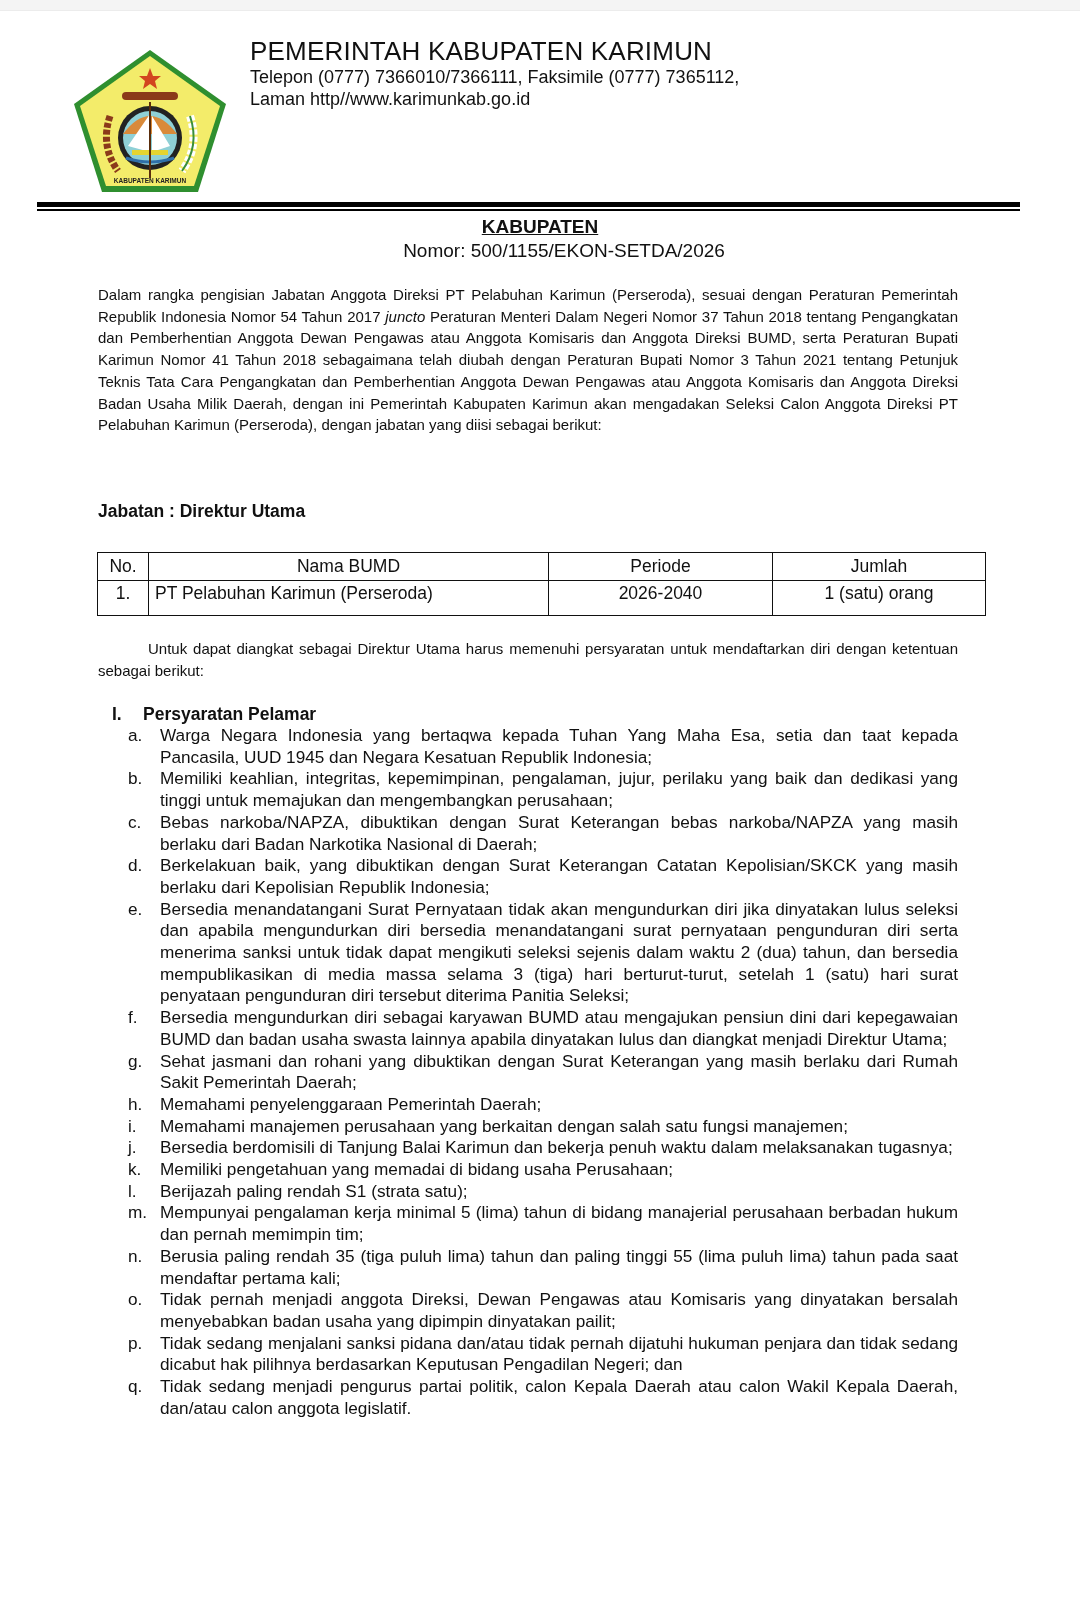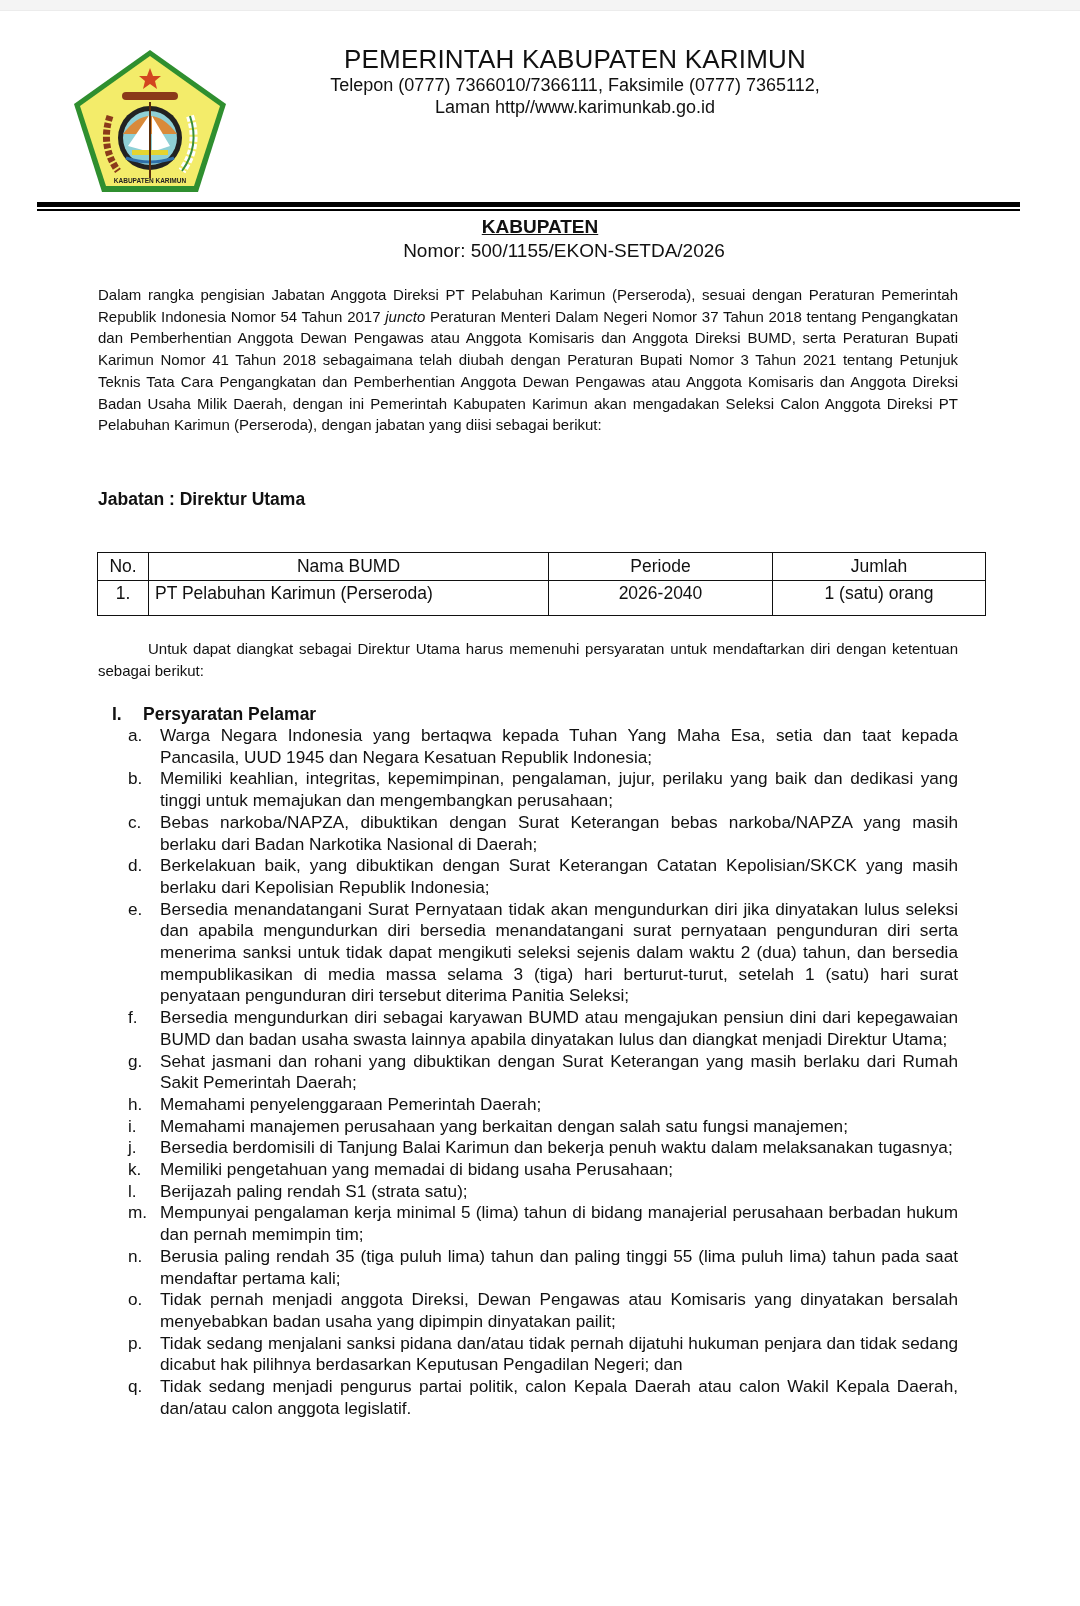--- a/index.html
+++ b/index.html
@@ -2,32 +2,32 @@
 <html><head>
 <meta charset="utf-8">
 <style>
   html, body { margin: 0; padding: 0; }
   body {
     width: 1080px; height: 1606px; background: #ffffff; position: relative;
     font-family: "Liberation Sans", sans-serif; color: #111; overflow: hidden;
   }
   .topbar { position: absolute; left: 0; top: 0; width: 1080px; height: 10px; background: #f4f4f4; border-bottom: 1px solid #ececec; }
   .logo { position: absolute; left: 70px; top: 46px; width: 160px; height: 150px; }
-  .kop { position: absolute; left: 250px; top: 44px; width: 650px; text-align: center; }
+  .kop { position: absolute; left: 250px; top: 36px; width: 650px; }
   .kop .gov { font-size: 26px; letter-spacing: 0.2px; line-height: 30px; }
   .kop .sek { font-size: 50px; font-weight: bold; line-height: 54px; letter-spacing: 0.5px; }
   .kop .addr { font-size: 18px; line-height: 22px; }
   .rule-thick { position: absolute; left: 37px; top: 202px; width: 983px; height: 5px; background: #000; }
   .rule-thin { position: absolute; left: 37px; top: 209px; width: 983px; height: 2px; background: #000; }
   .title { position: absolute; left: 0; width: 1080px; top: 215px; text-align: center; }
   .title .ann { font-size: 19px; font-weight: bold; text-decoration: underline; line-height: 24px; }
   .title .num { font-size: 19px; line-height: 24px; padding-left: 48px; }
   .para { position: absolute; left: 98px; width: 860px; font-size: 15px; line-height: 21.7px; text-align: justify; }
   .p1 { top: 284px; }
-  .jab { position: absolute; left: 98px; top: 489px; font-size: 17.5px; font-weight: bold; }
+  .jab { position: absolute; left: 98px; top: 501px; font-size: 17.5px; font-weight: bold; }
   table.tbl { position: absolute; left: 97px; top: 552px; width: 889px; border-collapse: collapse; font-size: 17.5px; }
   table.tbl td { border: 1.5px solid #111; padding: 0 6px; height: 27px; }
   table.tbl tr.body td { height: 32px; vertical-align: top; padding-top: 2px; }
   .c-no { width: 38px; text-align: center; }
   .c-nama { width: 387px; }
   .c-per { width: 211px; text-align: center; }
   .c-jml { text-align: center; }
   .p2 { top: 638px; text-indent: 50px; }
   .sec { position: absolute; left: 112px; top: 704px; font-size: 17.5px; font-weight: bold; }
   .sec .num { display: inline-block; width: 31px; }

